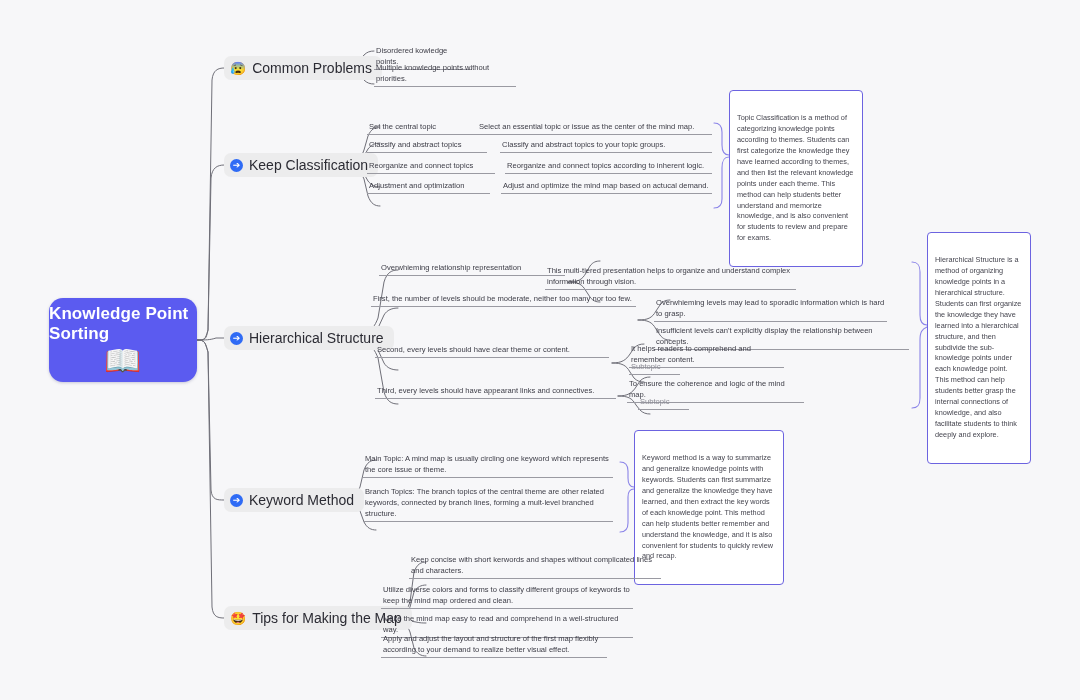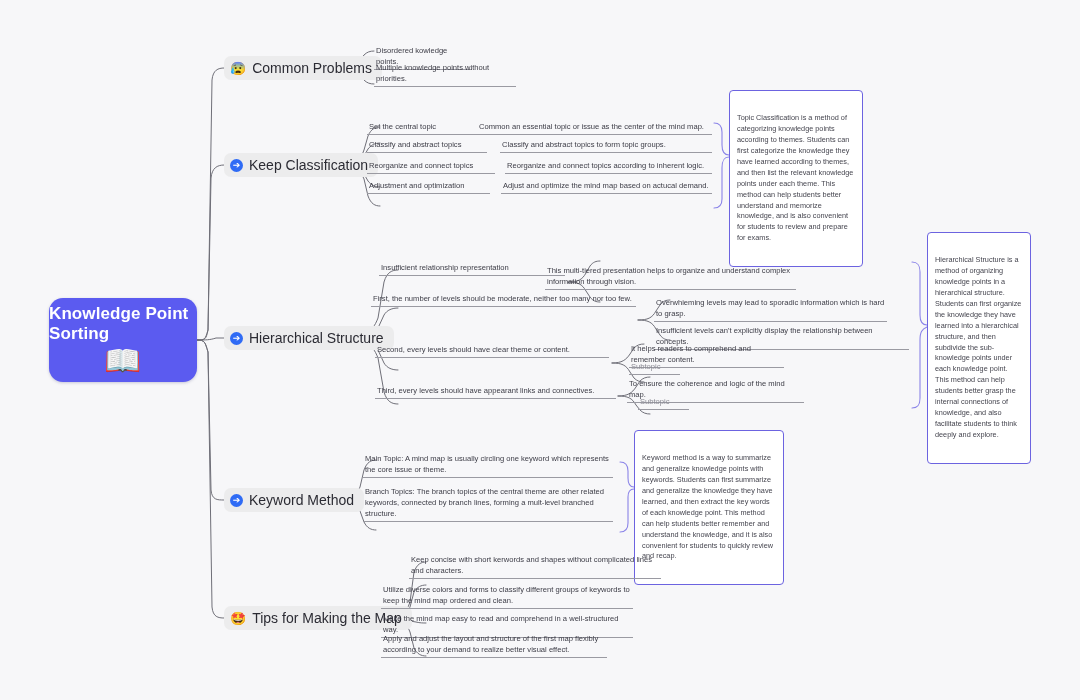--- a/index.html
+++ b/index.html
@@ -128,35 +128,35 @@
     <span class="branch-label">Common Problems</span>
   </div>
   <div class="leaf" style="left:374px; top:45px; width:98px;">Disordered kowledge points.</div>
   <div class="leaf" style="left:374px; top:62px; width:142px;">Multiple knowledge points without priorities.</div>
 
   <div class="branch" style="left:224px; top:153px;">
     <span class="arrow-icon">➔</span>
     <span class="branch-label">Keep Classification</span>
   </div>
   <div class="leaf" style="left:367px; top:121px; width:110px;">Set the central topic</div>
-  <div class="leaf" style="left:477px; top:121px; width:235px;">Common an essential topic or issue as the center of the mind map.</div>
+  <div class="leaf" style="left:477px; top:121px; width:235px;">Select an essential topic or issue as the center of the mind map.</div>
   <div class="leaf" style="left:367px; top:139px; width:120px;">Classify and abstract topics</div>
-  <div class="leaf" style="left:500px; top:139px; width:212px;">Classify and abstract topics to form topic groups.</div>
+  <div class="leaf" style="left:500px; top:139px; width:212px;">Classify and abstract topics to your topic groups.</div>
   <div class="leaf" style="left:367px; top:160px; width:128px;">Reorganize and connect topics</div>
   <div class="leaf" style="left:505px; top:160px; width:207px;">Reorganize and connect topics according to inherent logic.</div>
   <div class="leaf" style="left:367px; top:180px; width:123px;">Adjustment and optimization</div>
   <div class="leaf" style="left:501px; top:180px; width:211px;">Adjust and optimize the mind map based on actucal demand.</div>
   <div class="note" style="left:729px; top:90px; width:134px;">Topic Classification is a method of categorizing knowledge points according to themes. Students can first categorize the knowledge they have learned according to themes, and then list the relevant knowledge points under each theme. This method can help students better understand and memorize knowledge, and is also convenient for students to review and prepare for exams.</div>
 
   <div class="branch" style="left:224px; top:326px;">
     <span class="arrow-icon">➔</span>
     <span class="branch-label">Hierarchical Structure</span>
   </div>
 
-  <div class="leaf" style="left:379px; top:262px; width:186px;">Insufficient relationship representation</div>
+  <div class="leaf" style="left:379px; top:262px; width:186px;">Overwhieming relationship representation</div>
   <div class="leaf" style="left:545px; top:265px; width:251px;">This multi-tiered presentation helps to organize and understand complex information through vision.</div>
 
   <div class="leaf" style="left:371px; top:293px; width:265px;">First, the number of levels should be moderate, neither too many nor too few.</div>
   <div class="leaf" style="left:654px; top:297px; width:233px;">Overwhieming levels may lead to sporadic information which is hard to grasp.</div>
   <div class="leaf" style="left:654px; top:325px; width:255px;">Insufficient levels can't explicitly display the relationship between concepts.</div>
 
   <div class="leaf" style="left:375px; top:344px; width:234px;">Second, every levels should have clear theme or content.</div>
   <div class="leaf" style="left:629px; top:343px; width:155px;">It helps readers to comprehend and remember content.</div>
   <div class="leaf sub" style="left:629px; top:361px; width:51px;">Subtopic</div>
 

